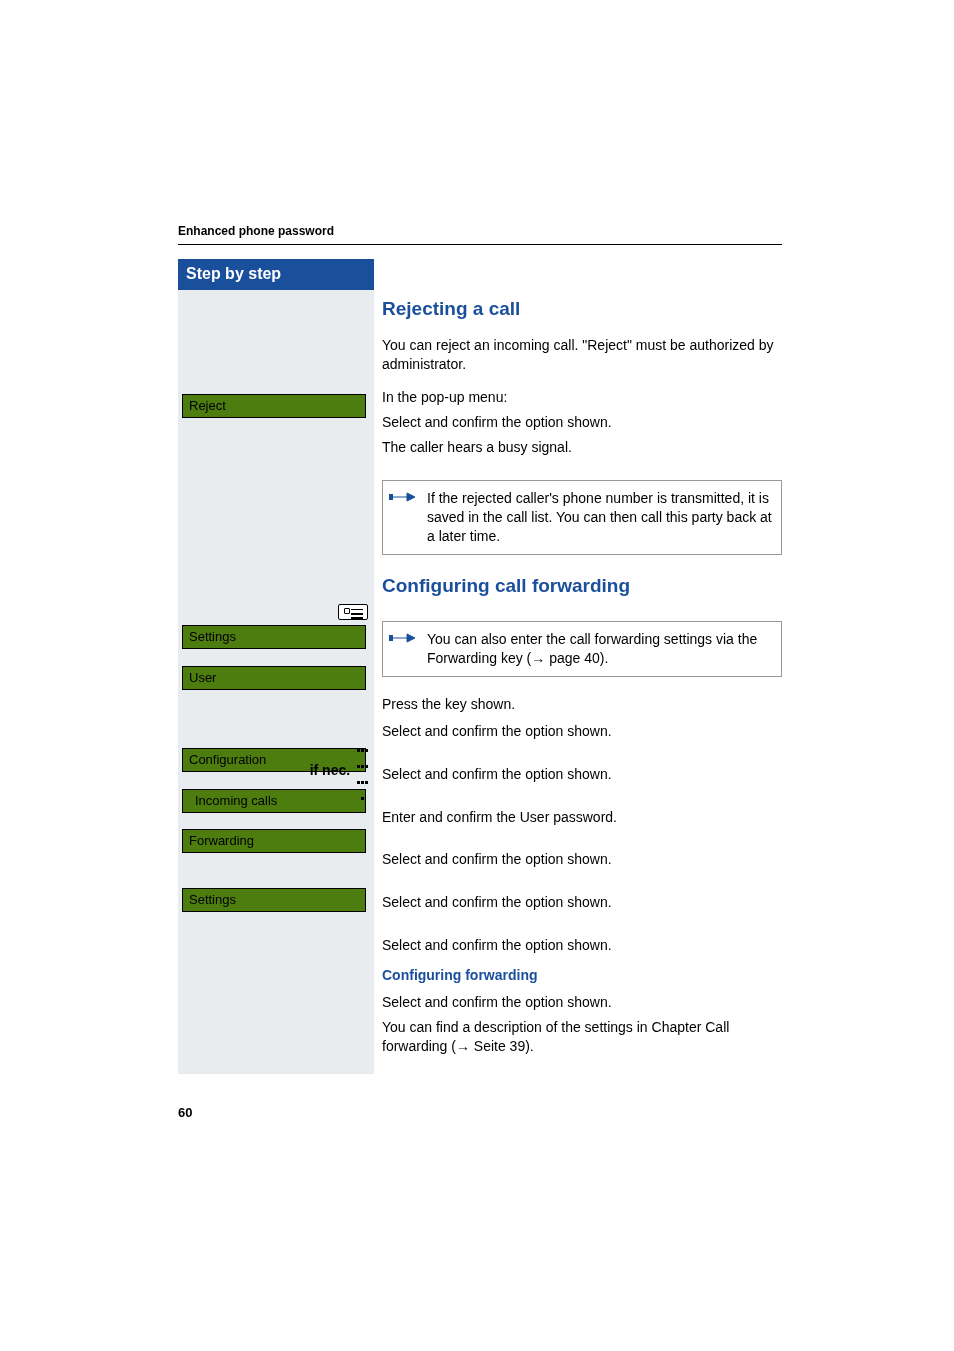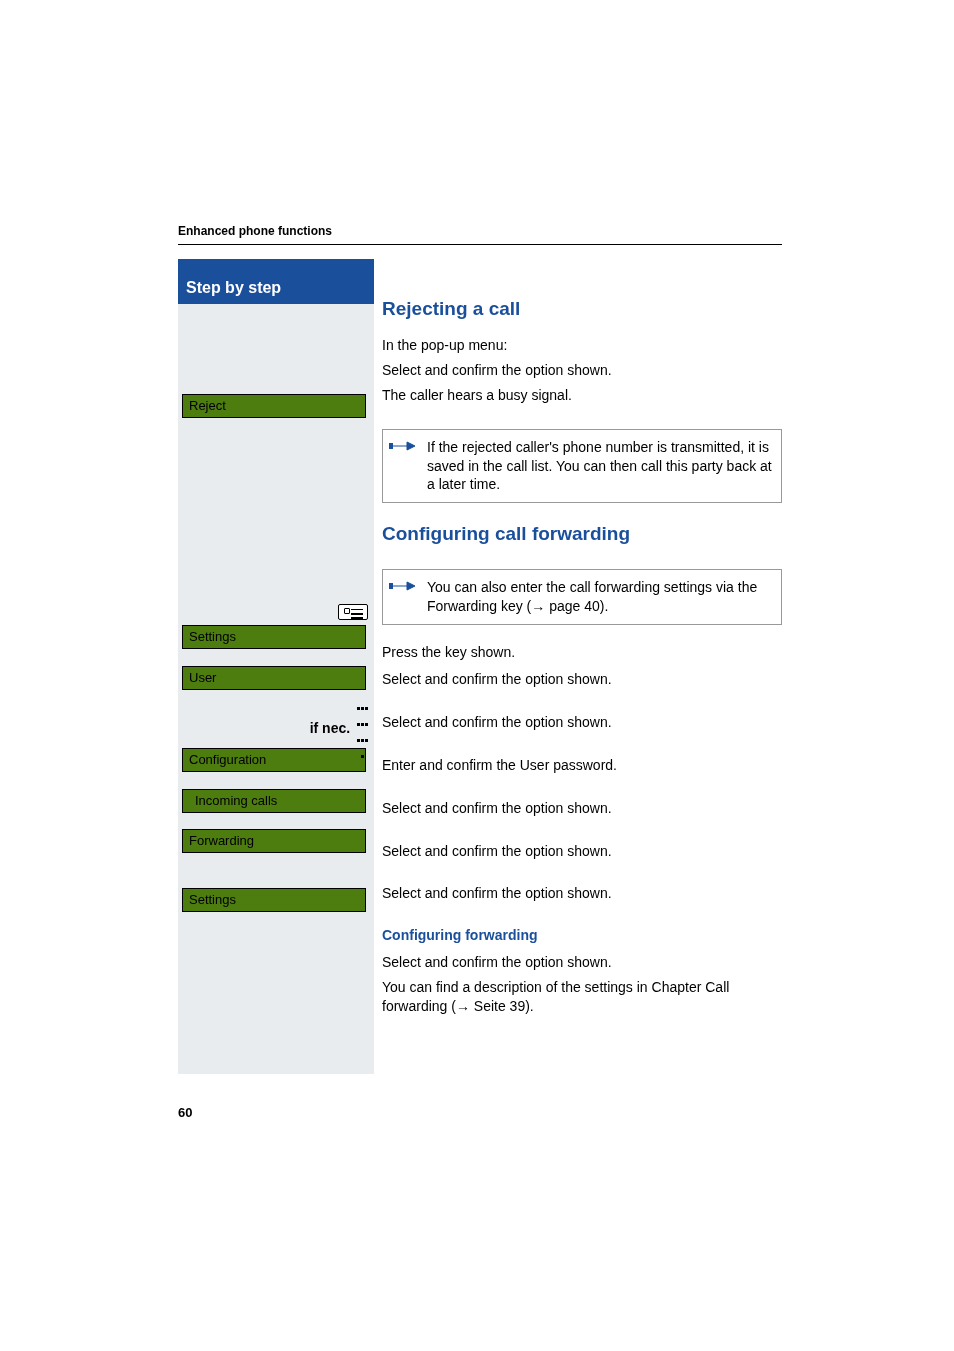--- a/index.html
+++ b/index.html
@@ -2,78 +2,79 @@
 <html><head>
 <meta charset="utf-8">
 <style>
   * { box-sizing: border-box; margin: 0; padding: 0; }
   html, body { width: 954px; height: 1351px; background: #ffffff; font-family: Arial, Helvetica, sans-serif; color: #000; }
   .page { position: relative; width: 954px; height: 1351px; padding: 0; }
   .header-area { position: absolute; left: 178px; top: 224px; width: 604px; }
   .running-header { font-size: 12px; font-weight: bold; color: #000; }
   .header-rule { border: none; border-top: 1.5px solid #000; margin-top: 6px; width: 604px; }
   .sidebar { position: absolute; left: 178px; top: 259px; width: 196px; height: 815px; background: #e9ecef; }
-  .sidebar-title { background: #1a4f9c; color: #fff; font-weight: bold; font-size: 16px; padding: 20px 8px 7px 8px; }
+  .sidebar-title { background: #1a4f9c; color: #fff; font-weight: bold; font-size: 16px; padding: 6px 8px 7px 8px; }
   .menu-box { position: absolute; border: 1px solid #000; background: #4d7c0f; font-size: 13px; padding: 3px 6px 4px 6px; width: 184px; left: 182px; }
   .if-nec { position: absolute; font-weight: bold; font-size: 14px; right: 586px; width: 60px; text-align: right; }
   .keypad-icon { display: inline-block; vertical-align: middle; margin-left: 2px; }
   .keypad-icon span { display: inline-block; width: 3px; height: 3px; background:#000; margin: 0.5px; }
   .content { position: absolute; left: 382px; top: 298px; width: 400px; }
   .content h2 { font-size: 19px; font-weight: bold; color: #1a4f9c; margin-bottom: 16px; }
   .content p { font-size: 14px; line-height: 1.35; color: #000; margin-bottom: 6px; }
   .content .para-gap { margin-bottom: 14px; }
   .note-box { border: 1px solid #999; padding: 8px 8px 8px 8px; margin: 24px 0 18px 0; position: relative; }
   .note-box .note-text { margin-left: 36px; font-size: 14px; line-height: 1.35; }
   .note-arrow { position: absolute; left: 6px; top: 8px; }
-  .sub-heading { font-size: 14px; font-weight: bold; color: #1a4f9c; margin: 24px 0 10px 0; }
+  .sub-heading { font-size: 14px; font-weight: bold; color: #1a4f9c; margin: 12px 0 10px 0; }
   .page-number { position: absolute; left: 178px; bottom: 231px; font-size: 13px; font-weight: bold; }
   .key-icon { position: absolute; }
   .key-icon-box { border: 1px solid #000; border-radius: 2px; width: 30px; height: 16px; position: relative; background: #fff; }
   .key-icon-box::before { content: ""; position: absolute; left: 5px; top: 3px; width: 4px; height: 4px; border: 1px solid #000; border-radius: 1px; }
   .key-icon-box::after { content: ""; position: absolute; left: 12px; top: 4px; width: 12px; border-top: 1px solid #000; box-shadow: 0 4px 0 #000, 0 8px 0 #000; height: 1px; }
   .svg-arrow { width: 28px; height: 16px; }
 </style>
 </head>
 <body>
 <div class="page">
 
 <div class="header-area">
-  <div class="running-header">Enhanced phone functions</div>
+  <div class="running-header">Enhanced phone password</div>
   <hr class="header-rule">
 </div>
 
 <div class="sidebar">
   <div class="sidebar-title">Step by step</div>
 </div>
 
 <div class="menu-box" style="top:394px;">Reject</div>
 <div class="menu-box" style="top:625px;">Settings</div>
 <div class="menu-box" style="top:666px;">User</div>
 <div class="menu-box" style="top:748px;">Configuration</div>
 <div class="menu-box" style="top:789px;padding-left:12px;">Incoming calls</div>
 <div class="menu-box" style="top:829px;">Forwarding</div>
 <div class="menu-box" style="top:888px;">Settings</div>
 
 <div class="key-icon" style="left:338px; top:604px;">
   <div class="key-icon-box"></div>
 </div>
 
-<div class="if-nec" style="top:697px;">
+<div class="if-nec" style="top:739px;">
   <span>if nec.</span>
   <span class="keypad-icon">
     <span></span><span></span><span></span><br>
     <span></span><span></span><span></span><br>
     <span></span><span></span><span></span><br>
     <span style="visibility:hidden"></span><span></span><span style="visibility:hidden"></span>
   </span>
 </div>
 
 <div class="content">
 
   <h2>Rejecting a call</h2>
+  <p class="para-gap">You can reject an incoming call. "Reject" must be authorized by administrator.</p>
   <p>In the pop-up menu:</p>
   <p style="margin-top:6px;">Select and confirm the option shown.</p>
   <p>The caller hears a busy signal.</p>
 
   <div class="note-box">
     <div class="note-arrow">
       <svg class="svg-arrow" viewBox="0 0 28 16">
             <path d="M2 8 L18 8 L18 4 L26 8 L18 12 L18 8" fill="#1a4f9c" stroke="#1a4f9c" stroke-width="1"></path>
             <rect x="0" y="5" width="4" height="6" fill="#1a4f9c"></rect>
           </svg>

